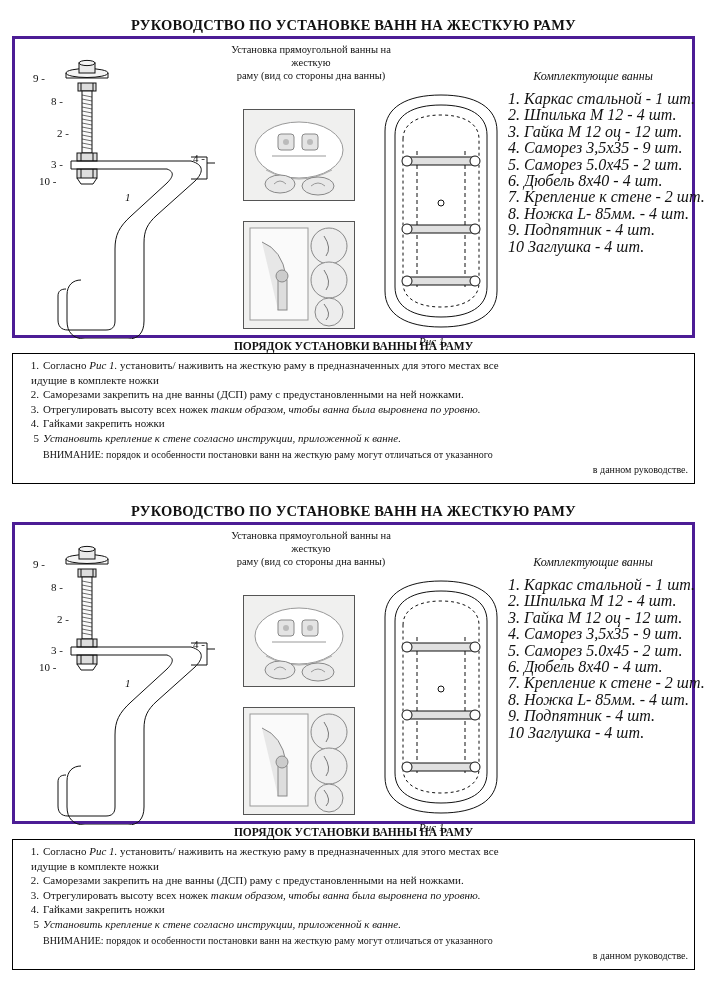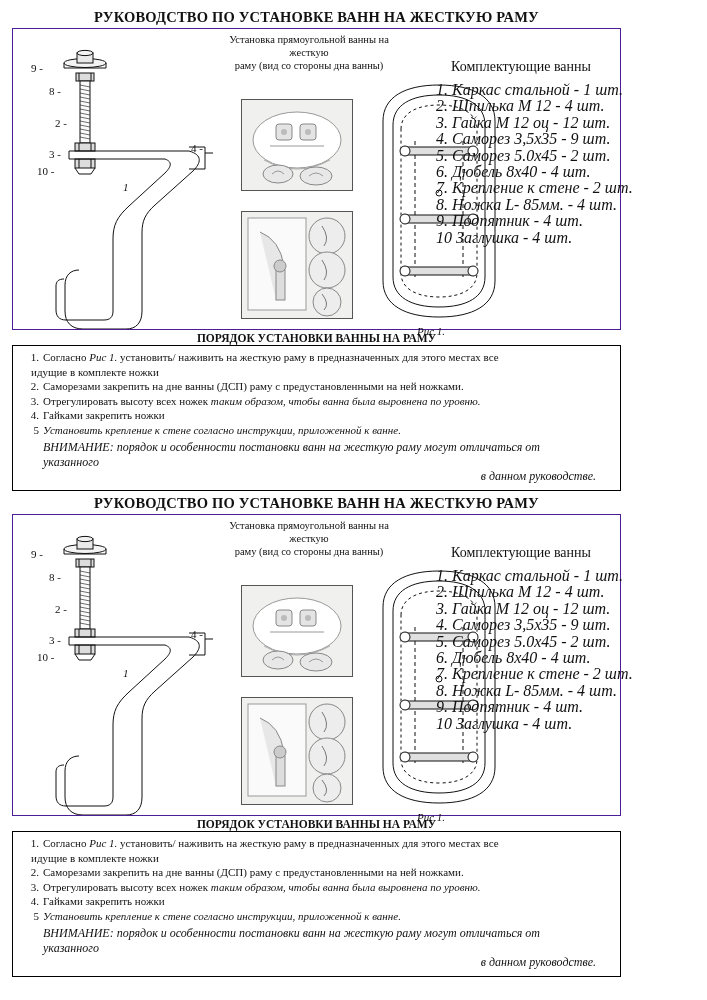--- a/index.html
+++ b/index.html
@@ -14,66 +14,65 @@
     color: #111;
     overflow: hidden;
   }
   .page {
     width: 707px;
     height: 1000px;
     position: relative;
   }
   .sheet {
     position: relative;
-    width: 609px;
-    margin: 0 auto;
+    width: 683px;
+    margin: 8px auto;
   }
   .sheet-title {
     text-align: center;
     font-family: "Liberation Serif", serif;
     font-weight: bold;
     font-size: 14.5px;
     letter-spacing: 0.2px;
     padding: 3px 0 2px 0;
   }
   .main-box {
-    border: 1px solid #4c1d95;
+    border: 3px solid #4c1d95;
     position: relative;
     height: 302px;
     box-sizing: border-box;
   }
   .proc-header {
     text-align: center;
     font-family: "Liberation Serif", serif;
     font-weight: bold;
     font-size: 11.5px;
     padding: 2px 0 1px 0;
   }
   .proc-box {
     border: 1px solid #000;
     box-sizing: border-box;
-    padding: 4px 24px 6px 8px;
+    padding: 4px 6px 6px 8px;
     position: relative;
   }
   .proc-line {
     font-size: 11px;
     line-height: 14.5px;
     font-family: "Liberation Serif", serif;
     white-space: nowrap;
   }
   .proc-line .num {
     display: inline-block;
     width: 18px;
     text-align: right;
     padding-right: 4px;
   }
   .ital { font-style: italic; }
   .proc-note {
-    font-style: italic;
-    font-size: 12px;
+    font-size: 10px;
     line-height: 14.5px;
     margin-top: 3px;
   }
   .proc-note .c { text-align: right; display: block; }
   .proc-note .l { display: block; padding-left: 22px; }
 
   
   .inner-caption {
     position: absolute;
     left: 196px;
@@ -87,21 +86,22 @@
 
   
   .parts {
     position: absolute;
     right: 6px;
     top: 30px;
     width: 186px;
     font-family: "Liberation Serif", serif;
   }
   .parts-title {
-    font-size: 14px;
+    font-style: italic;
+    font-size: 12px;
     text-align: center;
     margin-bottom: 7px;
   }
   .parts-item {
     font-style: italic;
     font-size: 16px;
     line-height: 16.4px;
     white-space: nowrap;
     padding-left: 8px;
   }

